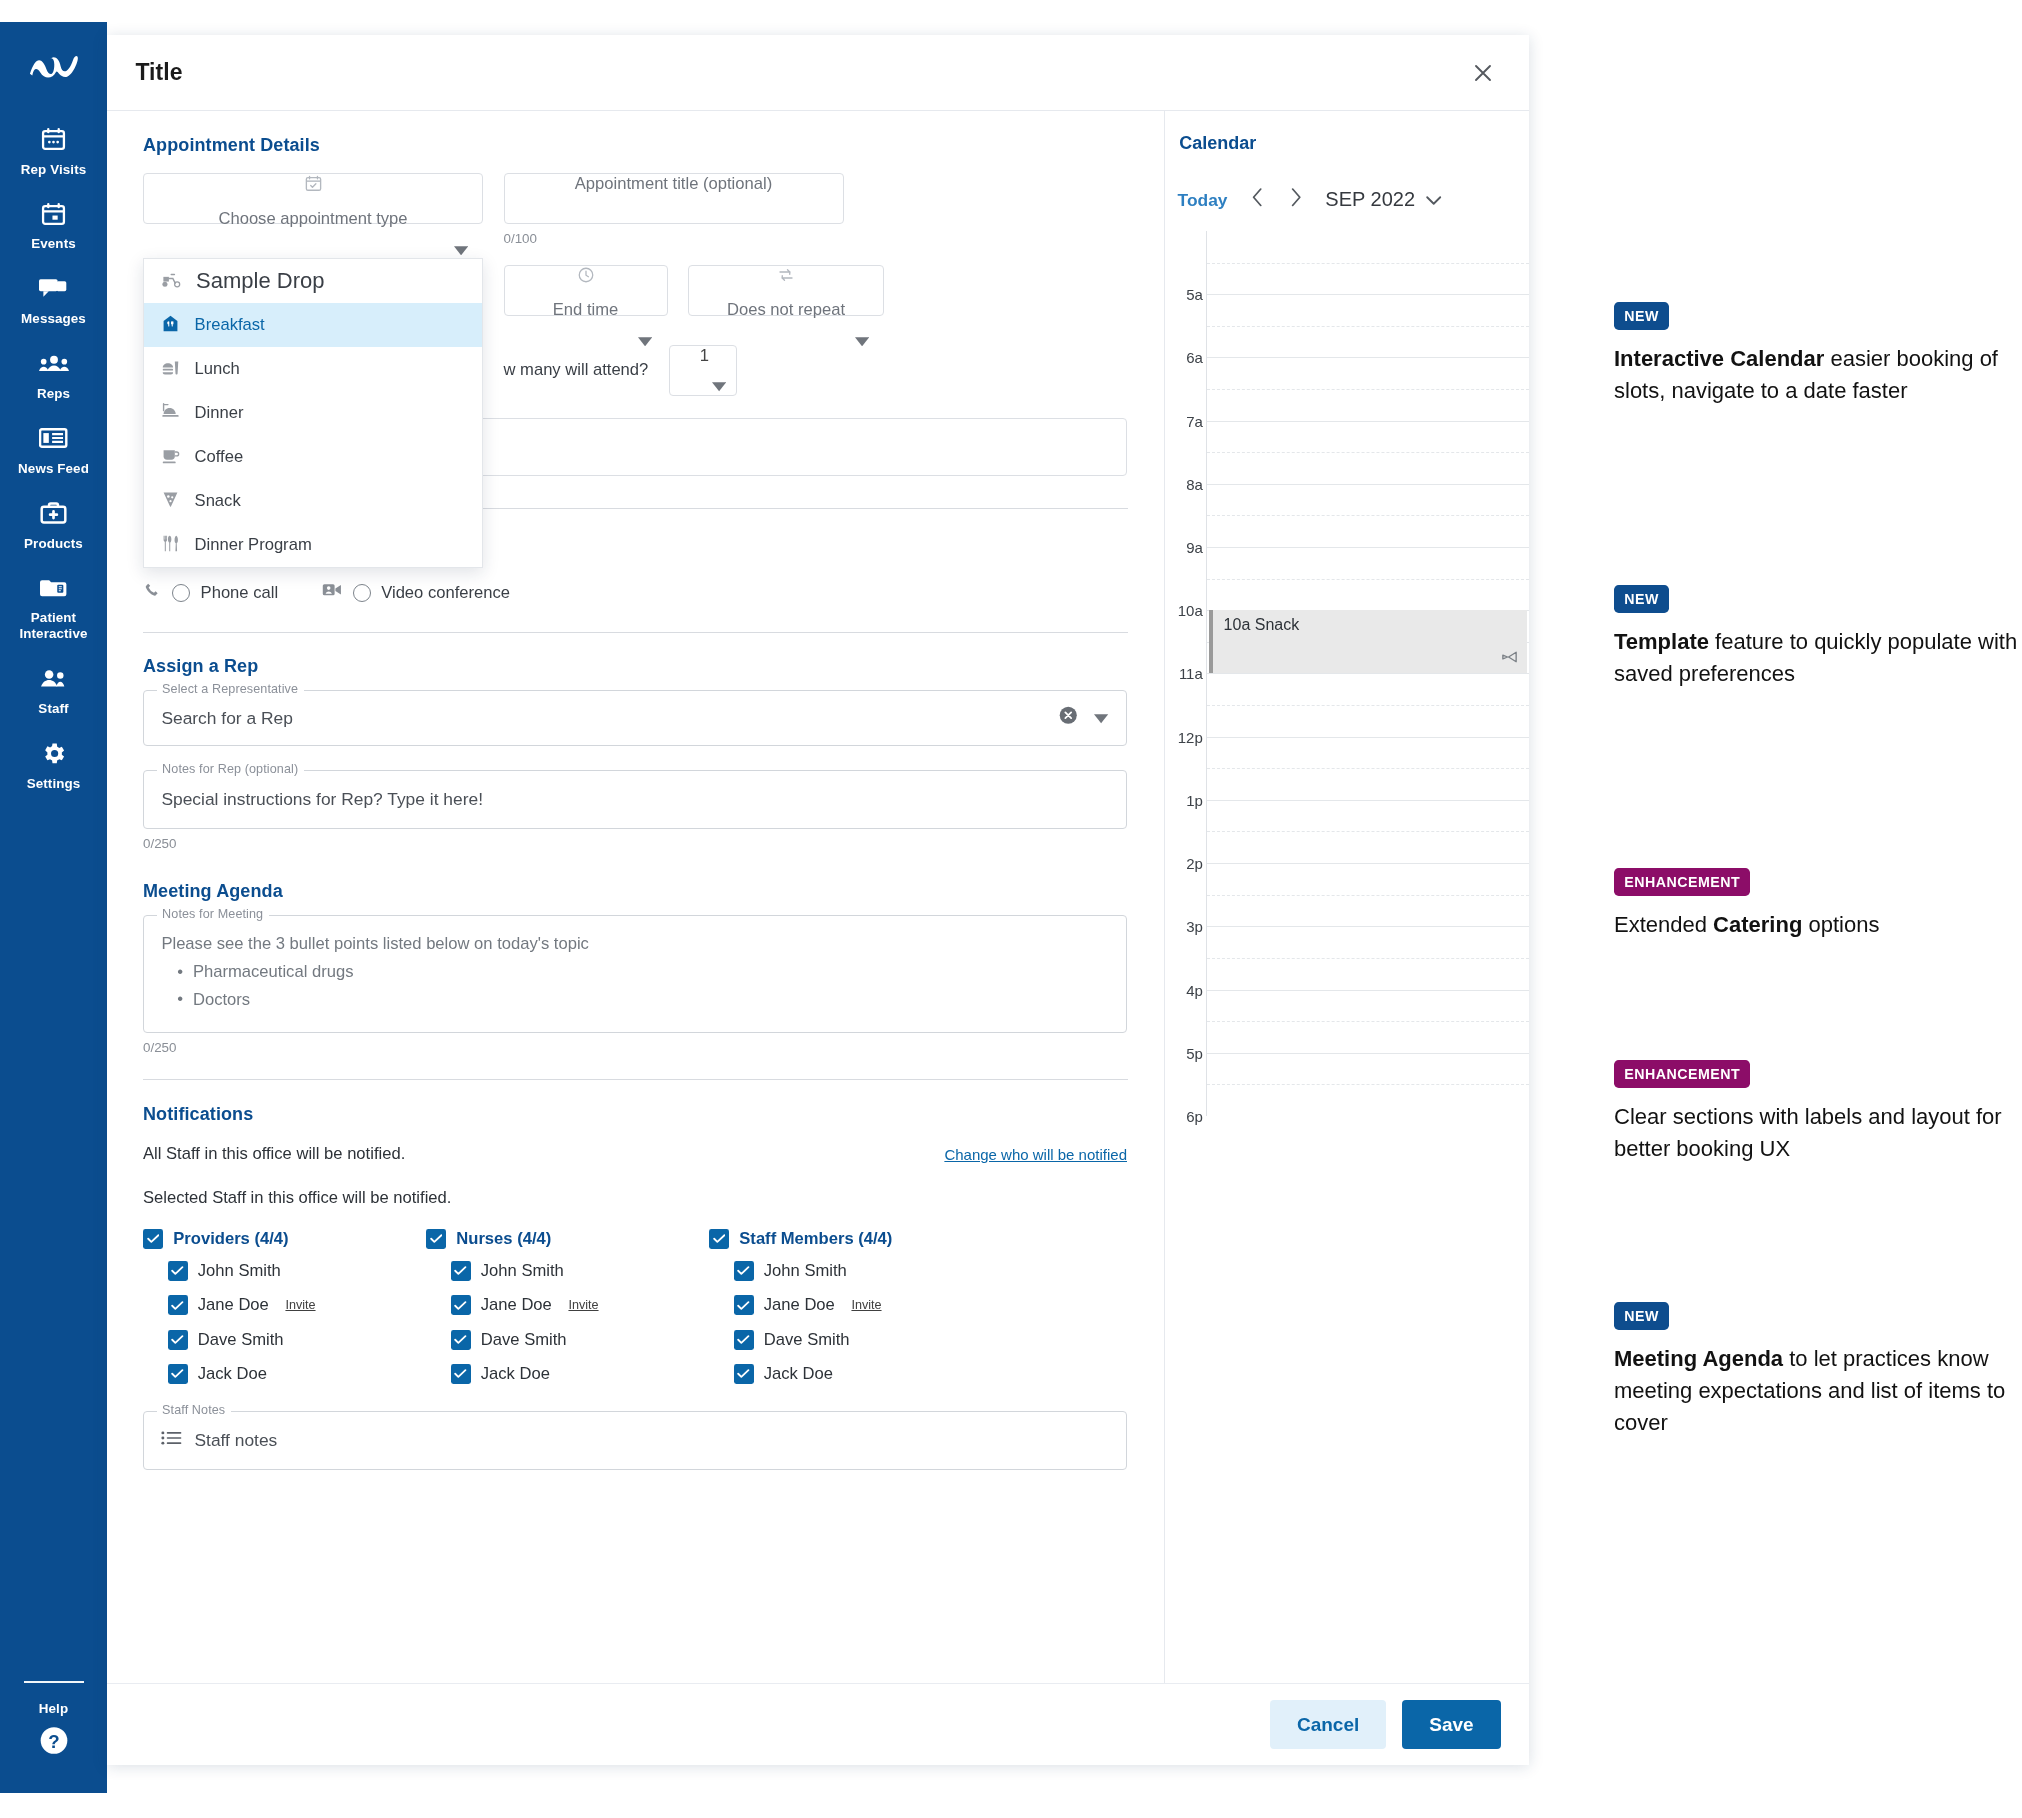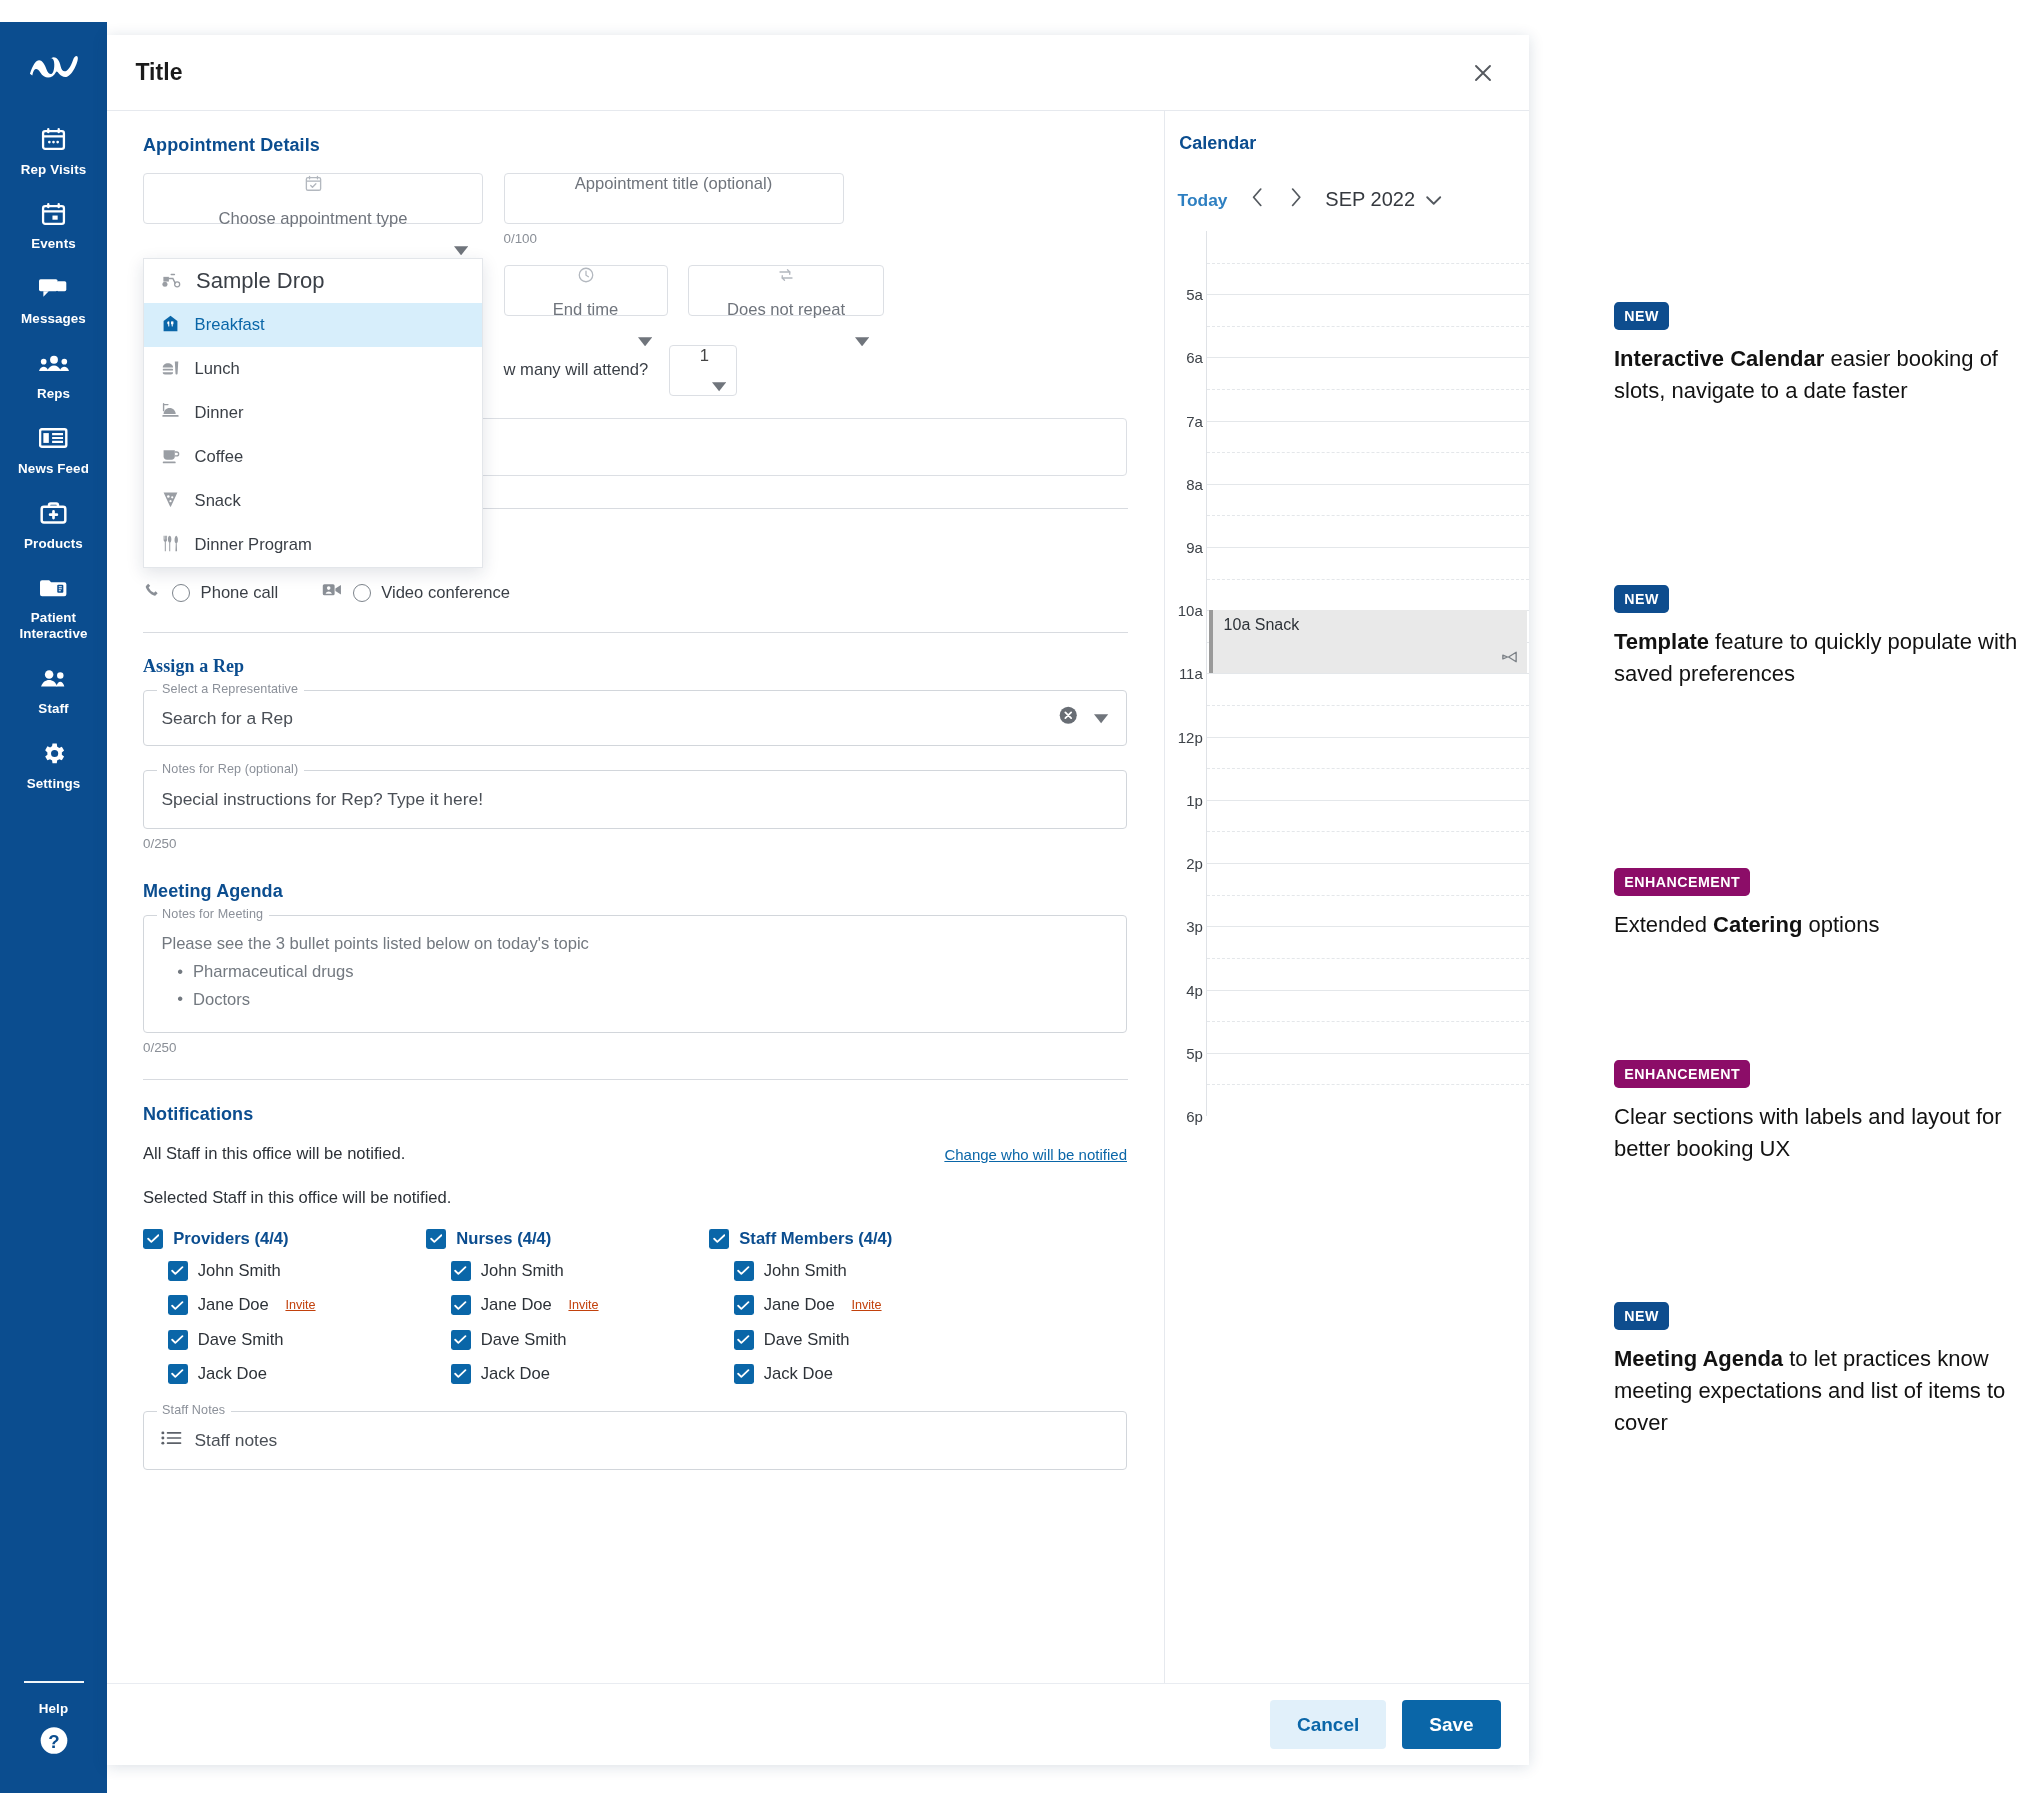--- a/index.html
+++ b/index.html
@@ -112,21 +112,21 @@
   .col { width: 283px; }
   .grp-head { display:flex; align-items:center; gap: 10.3px; margin-bottom: 12.6px;}
   .grp-head .gt { color:#0b4d8f; font-weight: 700; font-size: 16.6px; }
   .cb {
     width: 20px; height: 20px; background:#0a66a8; border-radius:2.4px;
     display:flex; align-items:center; justify-content:center; flex:0 0 20px;
   }
   .cb svg { display:block; }
   .member { display:flex; align-items:center; gap: 10.3px; margin: 0 0 14.2px 24.5px; }
   .member .mn { font-size: 16.6px; color:#2d3238; }
-  .invite { font-size: 12.6px; color:#c2410c; text-decoration: underline; margin-left:6.3px;}
+  .invite { font-size: 12.6px; color:#404040; text-decoration: underline; margin-left:6.3px;}
 
   
   .cal-title { color:#0b4d8f; font-weight:700; font-size: 18px; padding-left: 14.2px;}
   .cal-nav { display:flex; align-items:flex-end; gap: 21px; padding: 33px 0 20.5px 12.6px;}
   .cal-today { color:#2d7fc1; font-weight:700; font-size: 17.4px; cursor:pointer;}
   .chev { cursor:pointer; }
   .cal-month { font-size: 20px; color:#35393f; display:flex; align-items:center; gap:9.5px; cursor:pointer;}
   .cal-daybar {
     display:flex; align-items:center; height: 49px;
     border-top: 0.8px solid #dfe2e6; border-bottom: 0.8px solid #dfe2e6;
@@ -406,21 +406,21 @@
                   <path d="M4.5 15c.8-1.8 2.3-2.8 4-2.8s3.2 1 4 2.8z" fill="#fff"></path>
                 </svg>
             </span>
             <span class="radio"></span>
             <span>Video conference</span>
           </div>
         </div>
 
         <div class="hr" style="margin-top:27px;"></div>
 
-        <div class="sec-head" style="margin-bottom:4.7px;font-family:Liberation Serif, serif;">Assign a Rep</div>
+        <div class="sec-head" style="margin-bottom:4.7px;">Assign a Rep</div>
 
         <div class="outlined" style="width:984px;">
           <span class="olabel">Select a Representative</span>
           <div class="ol-input">
             <span>Search for a Rep</span>
             <span class="tail">
               <span>
                 <svg width="20.5" height="20.5" viewBox="0 0 24 24">
                     <circle cx="12" cy="12" r="10" fill="#686d74"></circle>
                     <path d="M8.6 8.6l6.8 6.8M15.4 8.6l-6.8 6.8" stroke="#fff" stroke-width="2.1" stroke-linecap="round"></path>

